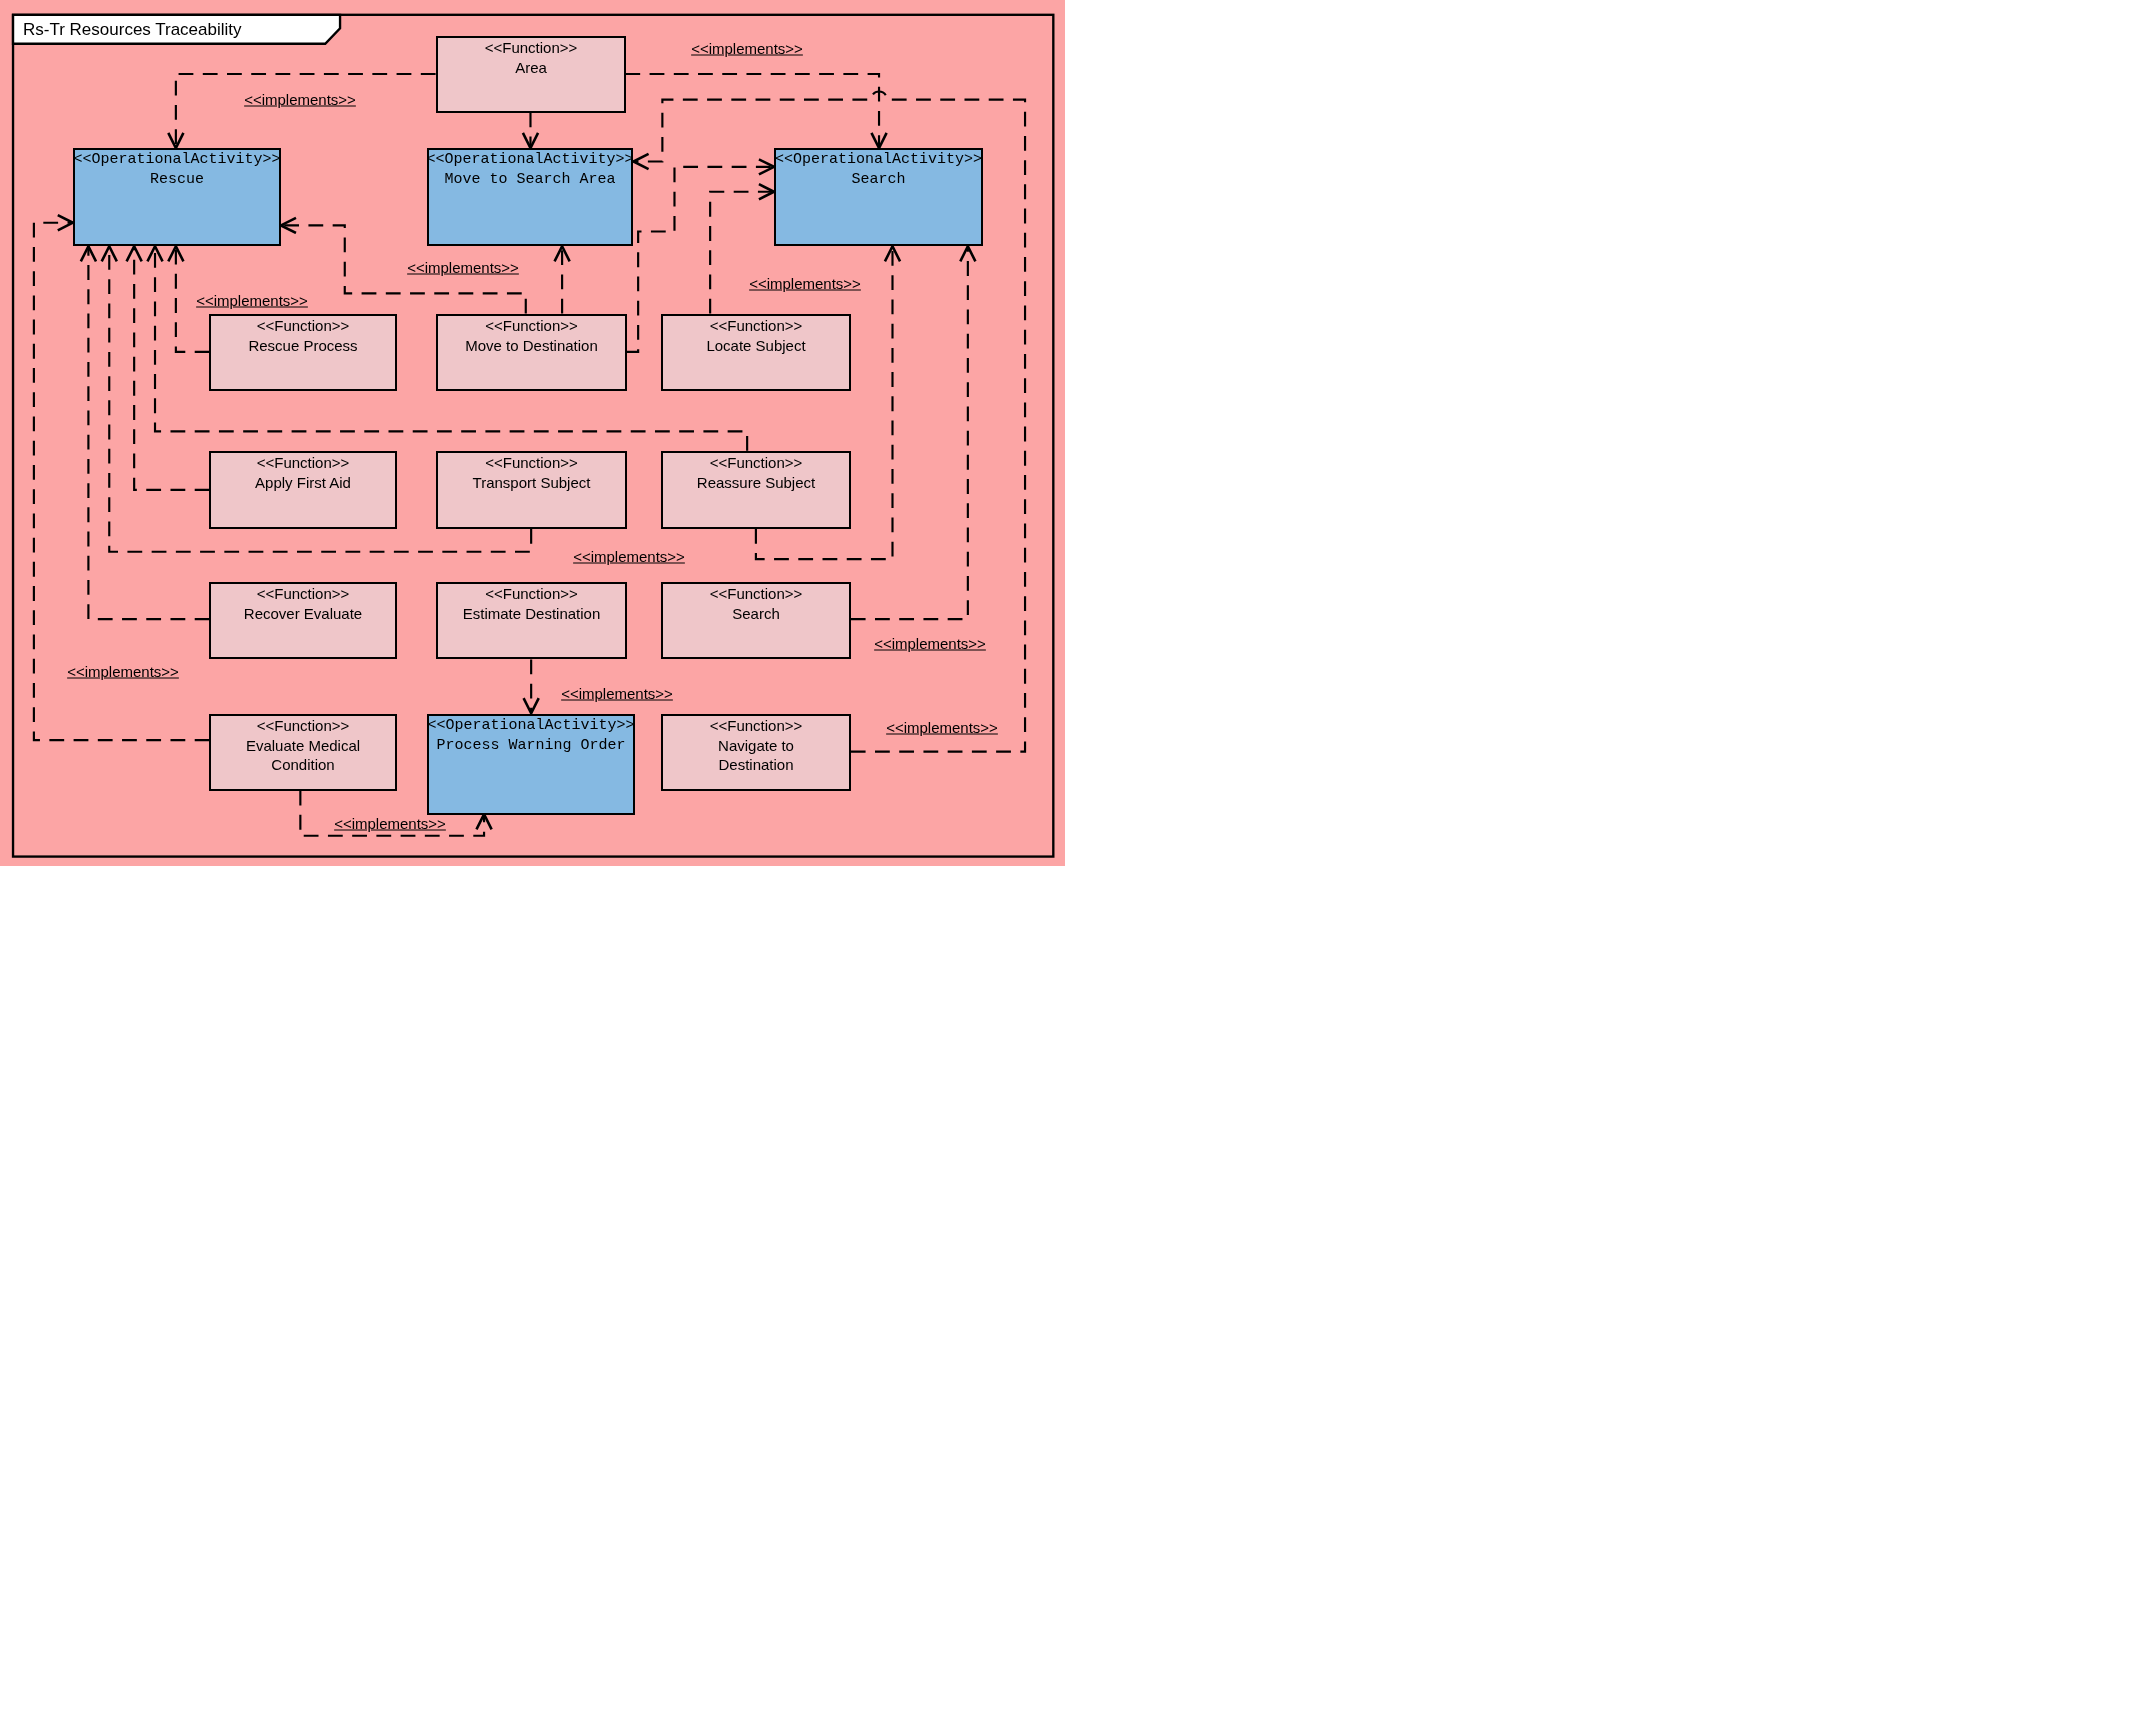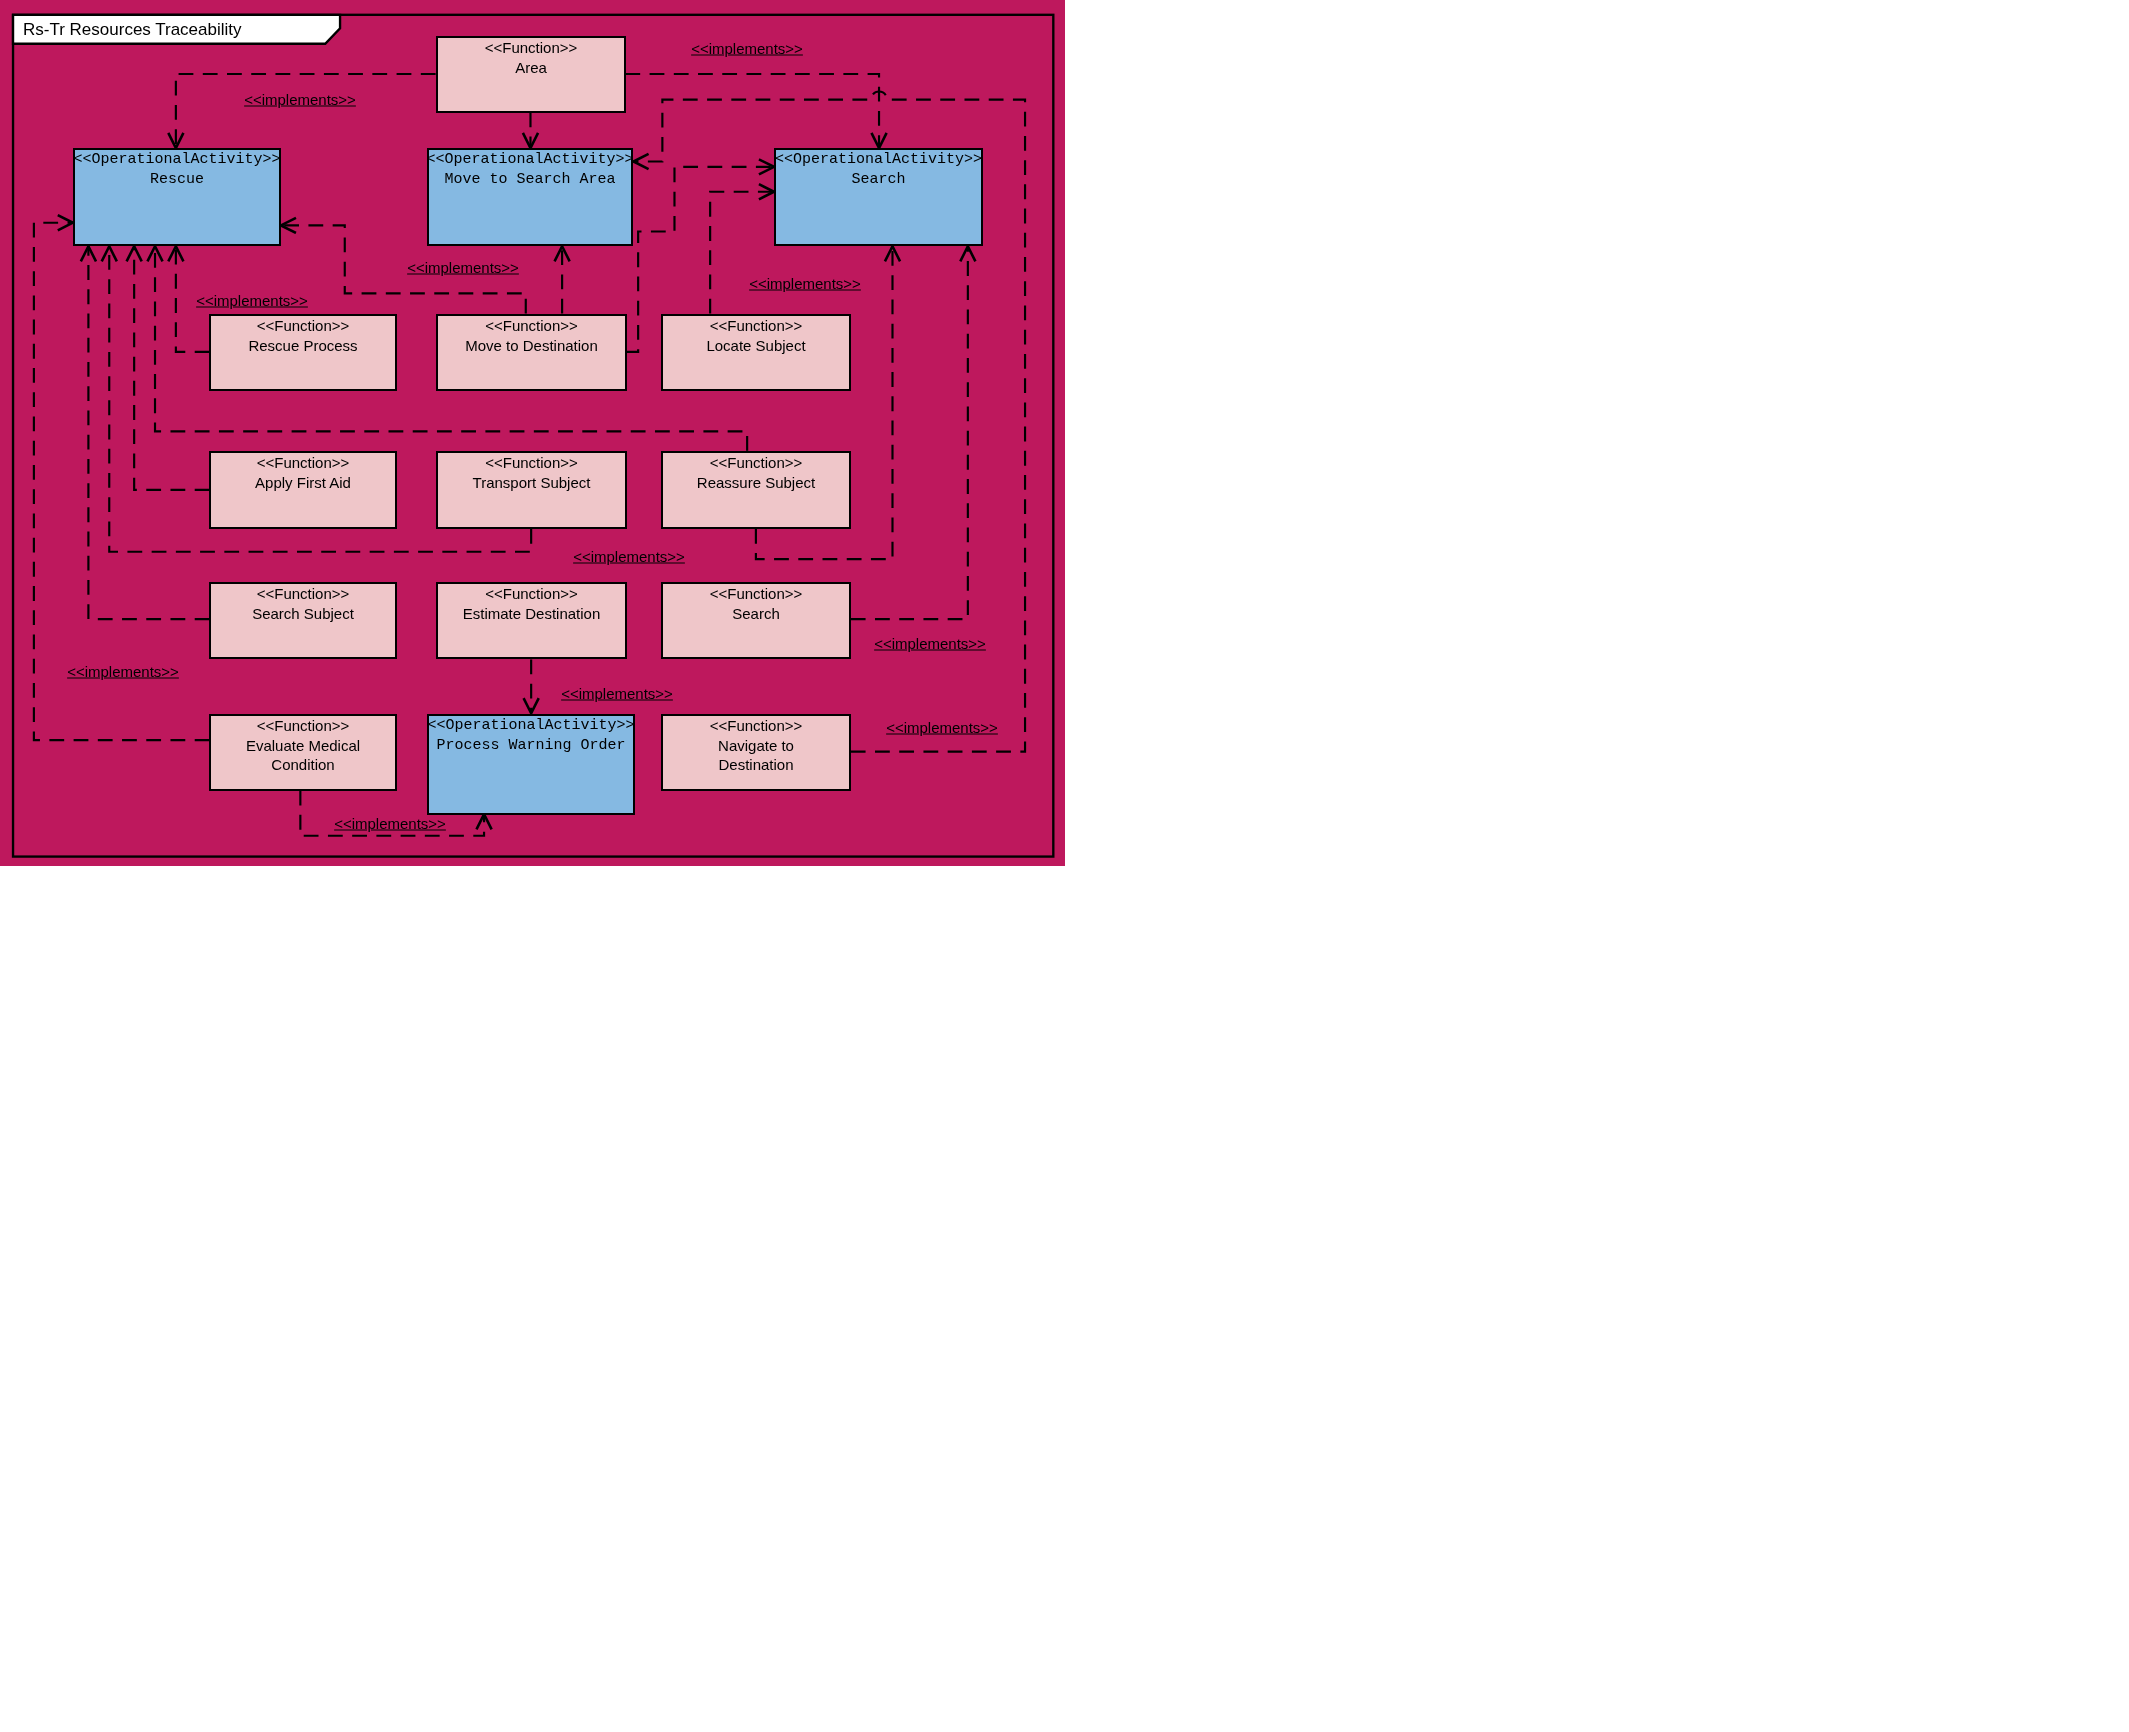--- a/index.html
+++ b/index.html
@@ -1,17 +1,17 @@
 <!DOCTYPE html>
 <html style="font-size:10.8px"><head>
 <meta charset="utf-8">
 <style>
   html,body{margin:0;padding:0;background:#ffffff;}
   body{font-family:"Liberation Sans", sans-serif; color:#000;}
-  #canvas{position:relative;width:1065px;height:866px;background:#be185d;overflow:hidden;}
+  #canvas{position:relative;width:1065px;height:866px;background:#fca5a5;overflow:hidden;}
   svg#wires{position:absolute;left:0;top:0;width:1065px;height:866px;}
   .conn{fill:none;stroke:#000;stroke-width:3.2;stroke-dasharray:22 14;}
   .frame-line{fill:none;stroke:#000;stroke-width:3.5;}
   .tab-shape{fill:#ffffff;stroke:#000;stroke-width:3.5;}
   .box{position:absolute;box-sizing:border-box;border:2.4px solid #000;
        display:flex;flex-direction:column;align-items:center;justify-content:flex-start;
        text-align:center;font-size:15px;line-height:19.5px;white-space:pre-line;}
   .box.fn{background:#EFC6C9;}
   .box.oa{background:#85B9E2;font-family:Liberation Mono, monospace;}
   .lbl{position:absolute;transform:translate(-50%,-50%);font-size:15px;white-space:nowrap;text-decoration:underline;}
@@ -99,21 +99,21 @@
     <div>Transport Subject</div>
   </div>
 
   <div class="box fn" style="left:661px;top:451px;width:190px;height:78px;">
     <div>&lt;&lt;Function&gt;&gt;</div>
     <div>Reassure Subject</div>
   </div>
 
   <div class="box fn" style="left:209px;top:582px;width:188px;height:77px;">
     <div>&lt;&lt;Function&gt;&gt;</div>
-    <div>Search Subject</div>
+    <div>Recover Evaluate</div>
   </div>
 
   <div class="box fn" style="left:436px;top:582px;width:191px;height:77px;">
     <div>&lt;&lt;Function&gt;&gt;</div>
     <div>Estimate Destination</div>
   </div>
 
   <div class="box fn" style="left:661px;top:582px;width:190px;height:77px;">
     <div>&lt;&lt;Function&gt;&gt;</div>
     <div>Search</div>

